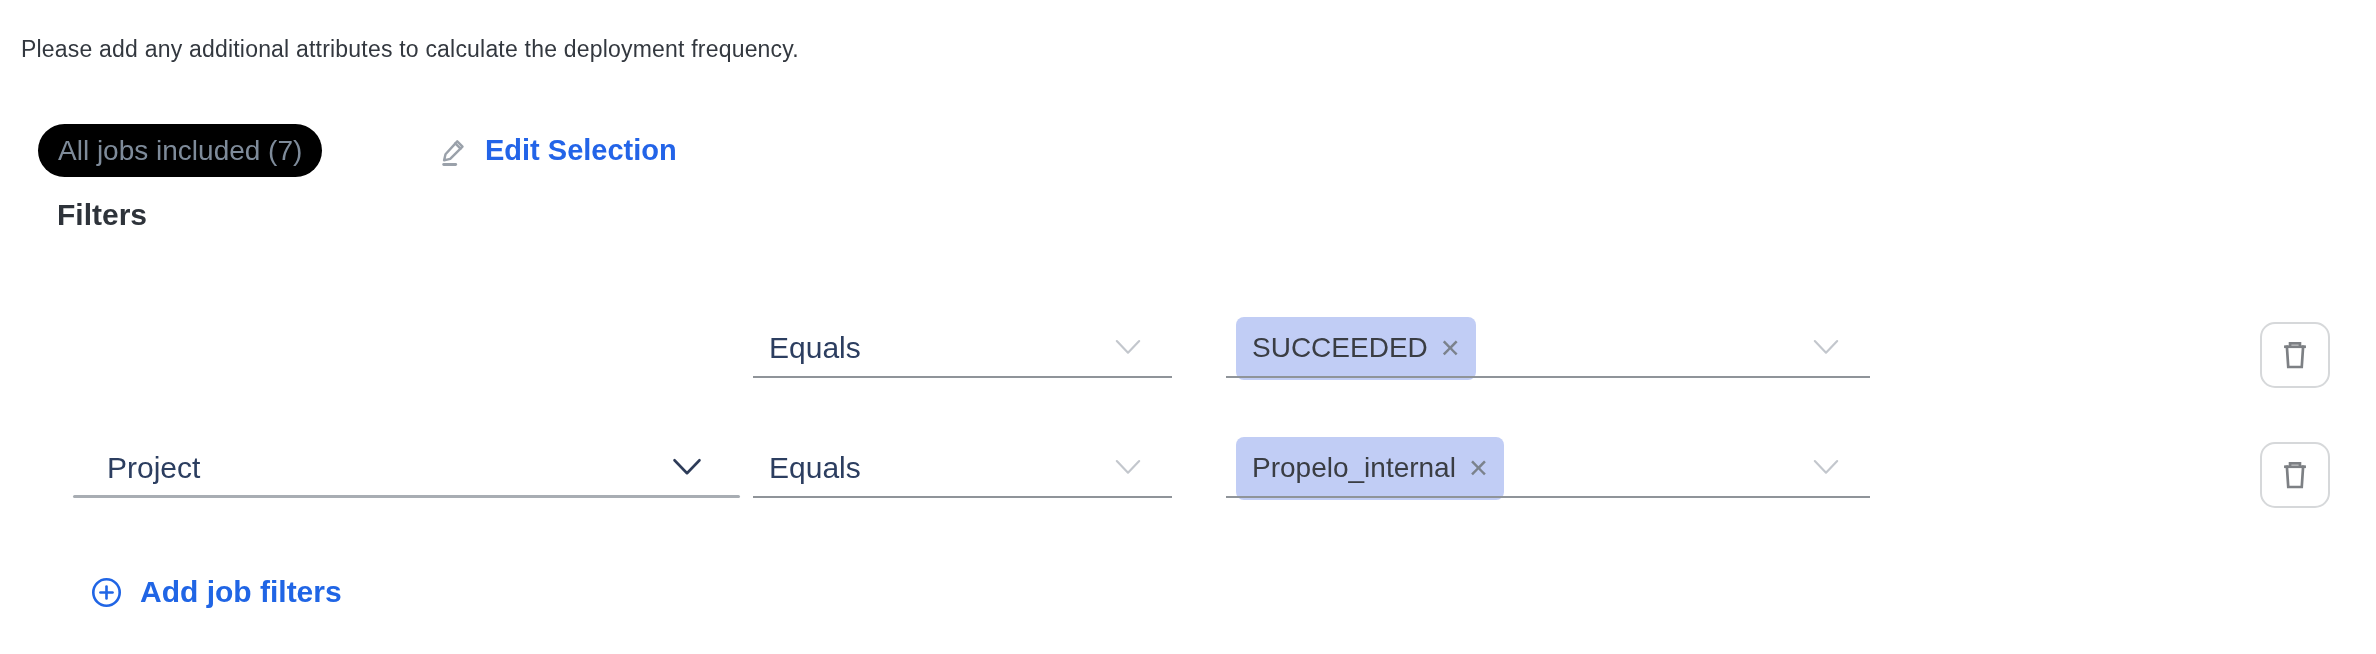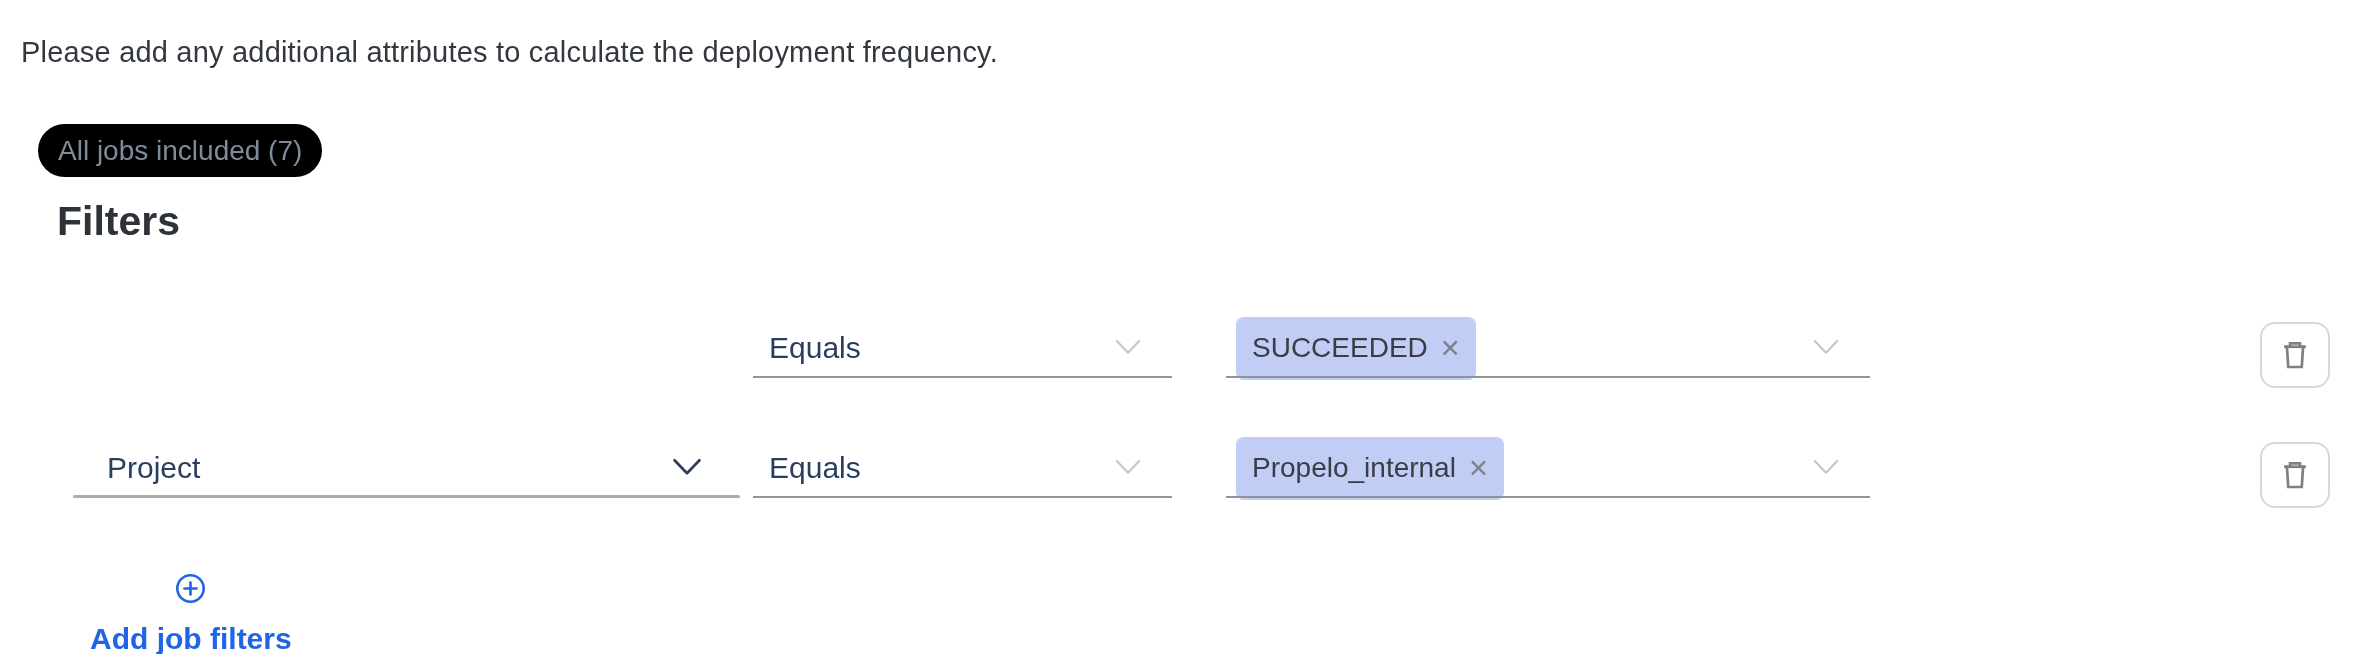--- a/index.html
+++ b/index.html
@@ -8,21 +8,21 @@
     width: 2376px;
     height: 654px;
     background: #ffffff;
     font-family: "Liberation Sans", sans-serif;
     overflow: hidden;
   }
 
   .intro-text {
     position: absolute;
     left: 21px; top: 36px;
-    font-size: 29px;
+    font-size: 23px;
     color: #33383f;
     letter-spacing: 0.2px;
   }
 
   
   .jobs-badge {
     position: absolute;
     left: 38px; top: 124px;
     height: 53px;
     display: inline-flex;
@@ -46,21 +46,21 @@
   }
   .edit-selection .label {
     color: #2364e8;
     font-size: 29px;
     font-weight: bold;
   }
 
   .filters-heading {
     position: absolute;
     left: 57px; top: 198px;
-    font-size: 41px;
+    font-size: 30px;
     font-weight: bold;
     color: #2e333a;
   }
   .filters-note {
     position: absolute;
     left: 56px; top: 259px;
     font-size: 29px;
     color: #8f959d;
   }
 
@@ -139,40 +139,49 @@
   .add-filters {
     position: absolute;
     left: 90px; top: 572px;
     height: 40px;
     display: inline-flex;
     align-items: center;
     gap: 17px;
     background: none; border: none; padding: 0;
     cursor: pointer;
     font-family: "Liberation Sans", sans-serif;
-    flex-direction: column;
   }
   .add-filters .label {
     color: #2065e5;
     font-size: 30px;
     font-weight: bold;
   }
   .icon-box { line-height: 0; }
 </style>
 </head>
 <body>
 
 <div class="canvas">
 
   <div class="intro-text">Please add any additional attributes to calculate the deployment frequency.</div>
 
   <div class="jobs-badge">
     <span>All jobs included (7)</span>
   </div>
 
+  <button class="edit-selection">
+    <span class="icon-box">
+      <svg width="34" height="34" viewBox="0 0 24 24" fill="none" stroke="#9aa1aa" stroke-width="1.7" stroke-linecap="round" stroke-linejoin="round">
+        <path d="M13.6 5.2 L17.3 8.9 L8.6 17.6 L4.3 18.6 L5.3 14.3 Z"></path>
+        <path d="M12.2 6.6 L15.9 10.3"></path>
+        <line x1="4" y1="21.5" x2="12.5" y2="21.5" stroke-width="2"></line>
+      </svg>
+    </span>
+    <span class="label">Edit Selection</span>
+  </button>
 
   <div class="filters-heading">Filters</div>
 
 
   <div class="select oper" style="top:318px;">
     <span class="sel-label">Equals</span>
     <span class="chev">
       <svg width="28" height="17" viewBox="0 0 30 19" fill="none" stroke="#c3c7cd" stroke-width="2.4" stroke-linecap="round" stroke-linejoin="round">
         <path d="M2.5 2.5 L15 15.5 L27.5 2.5"></path>
       </svg>

